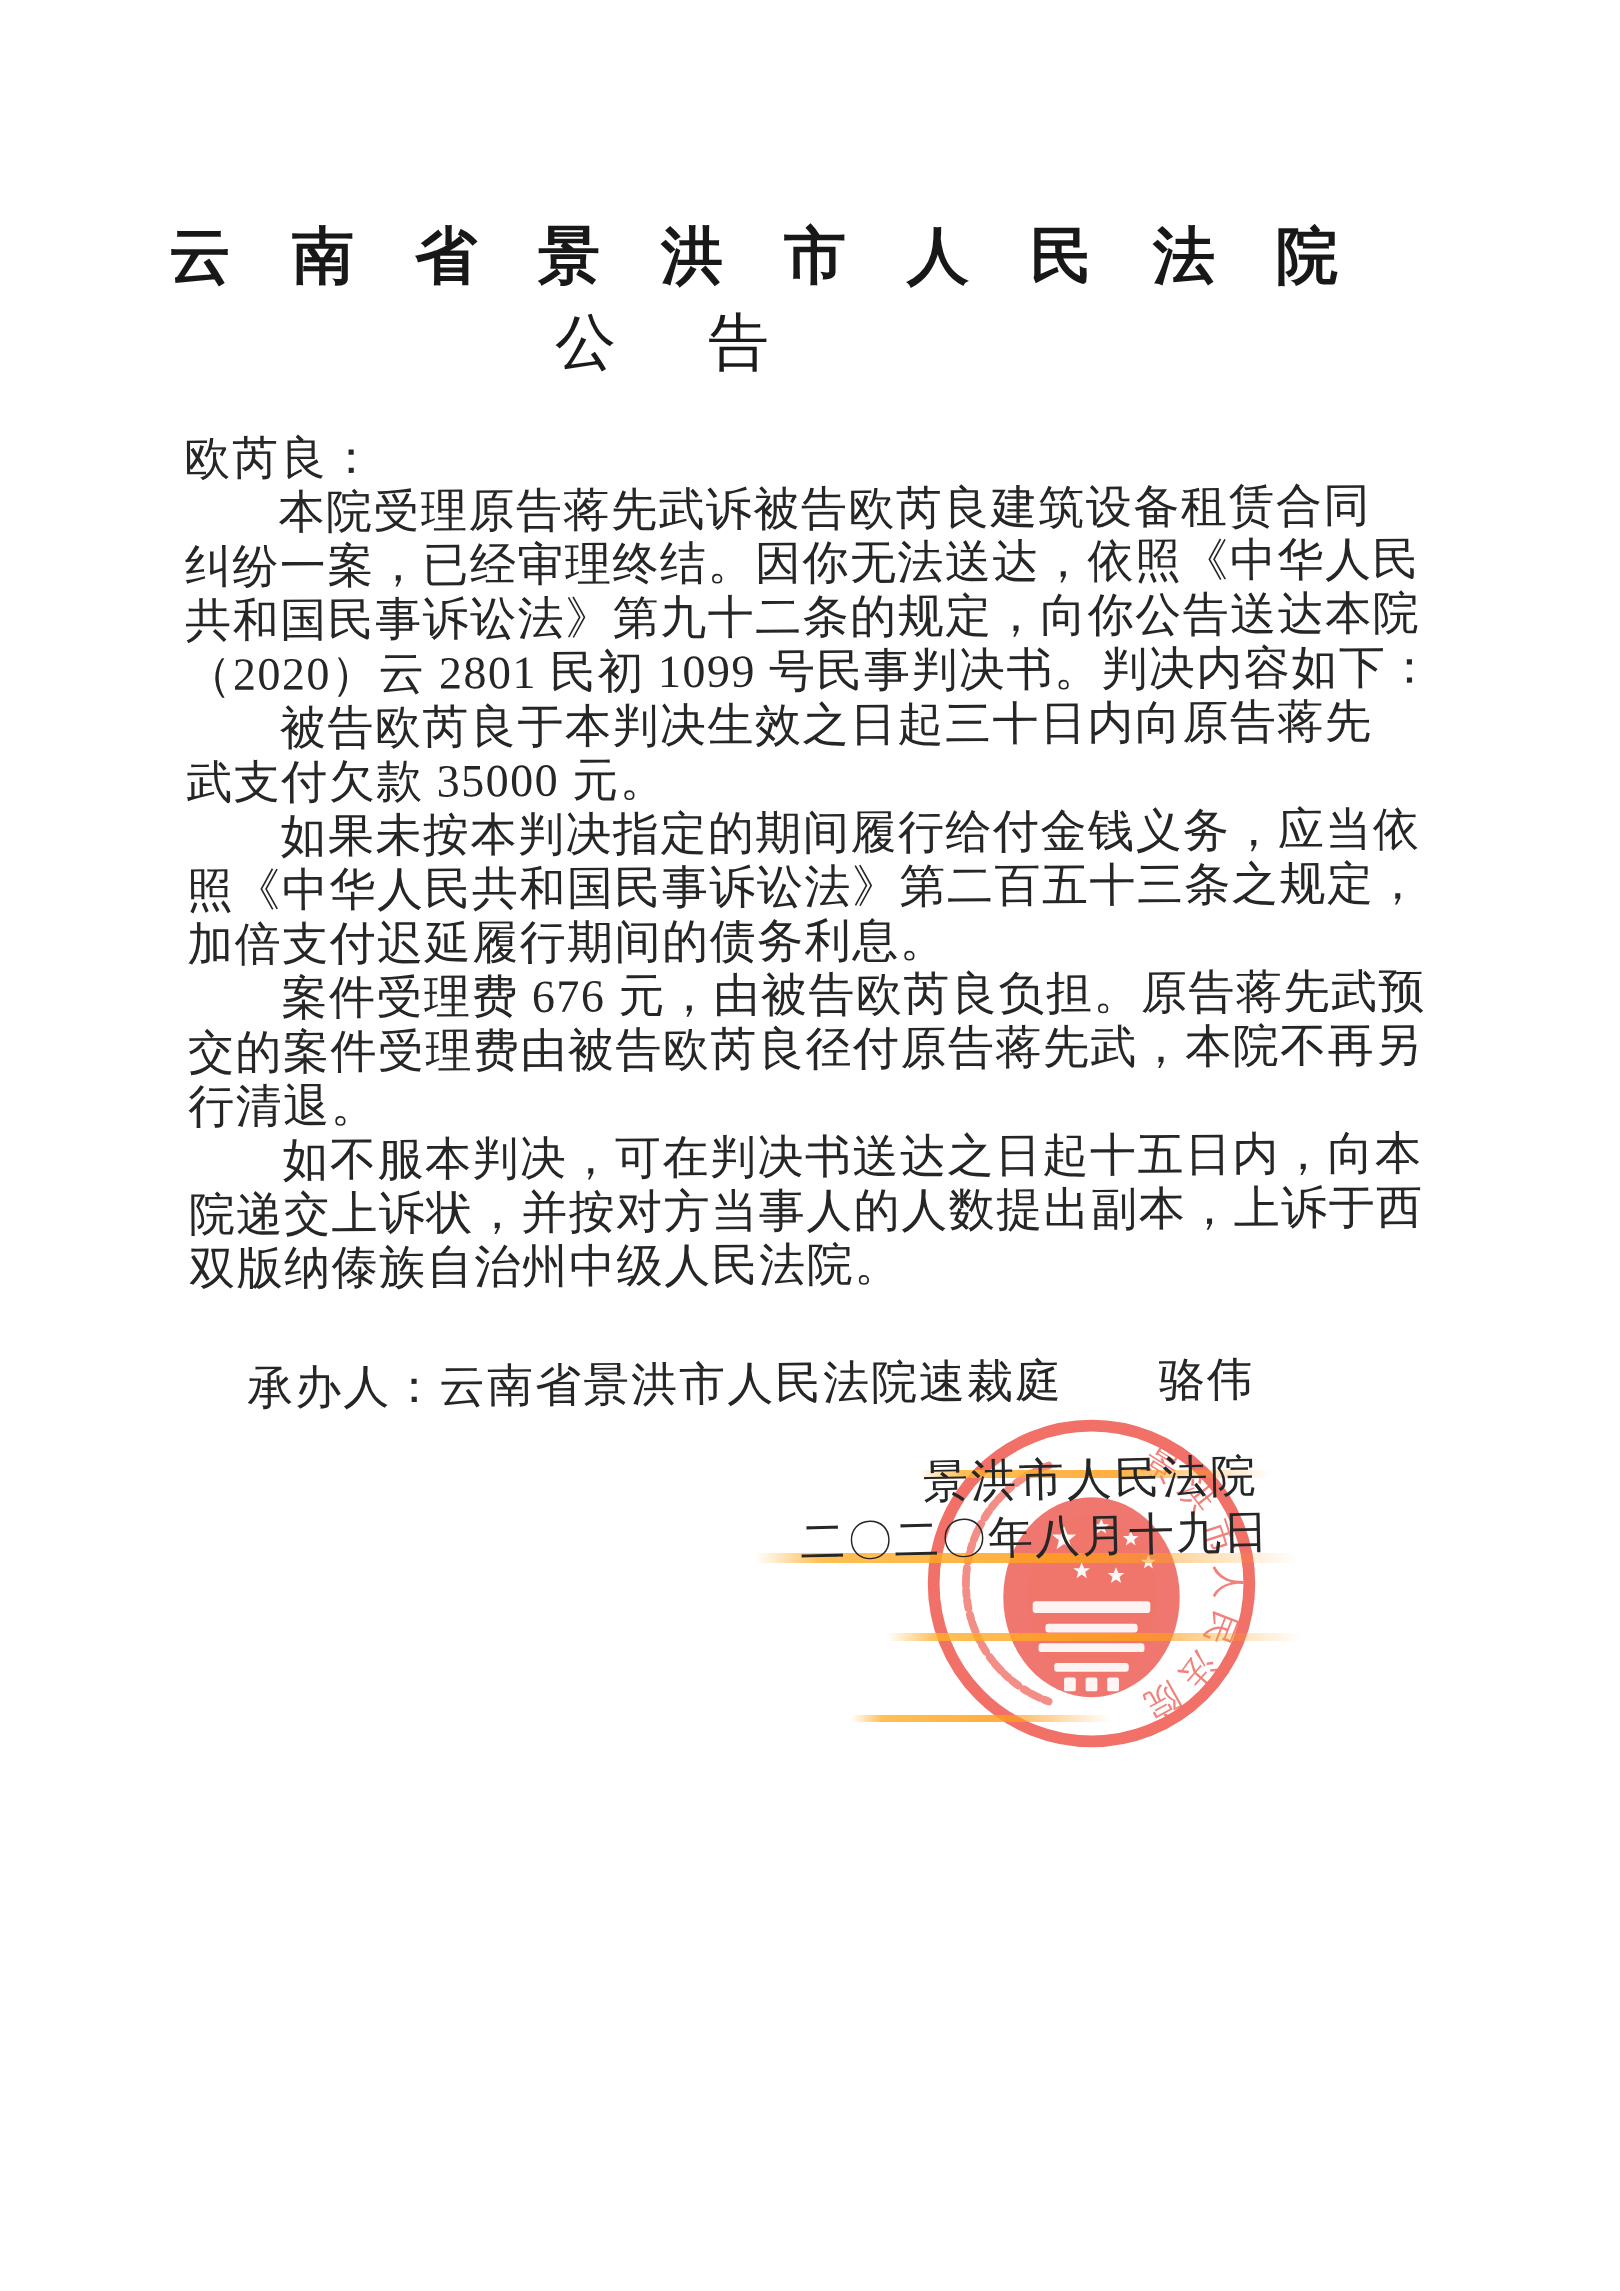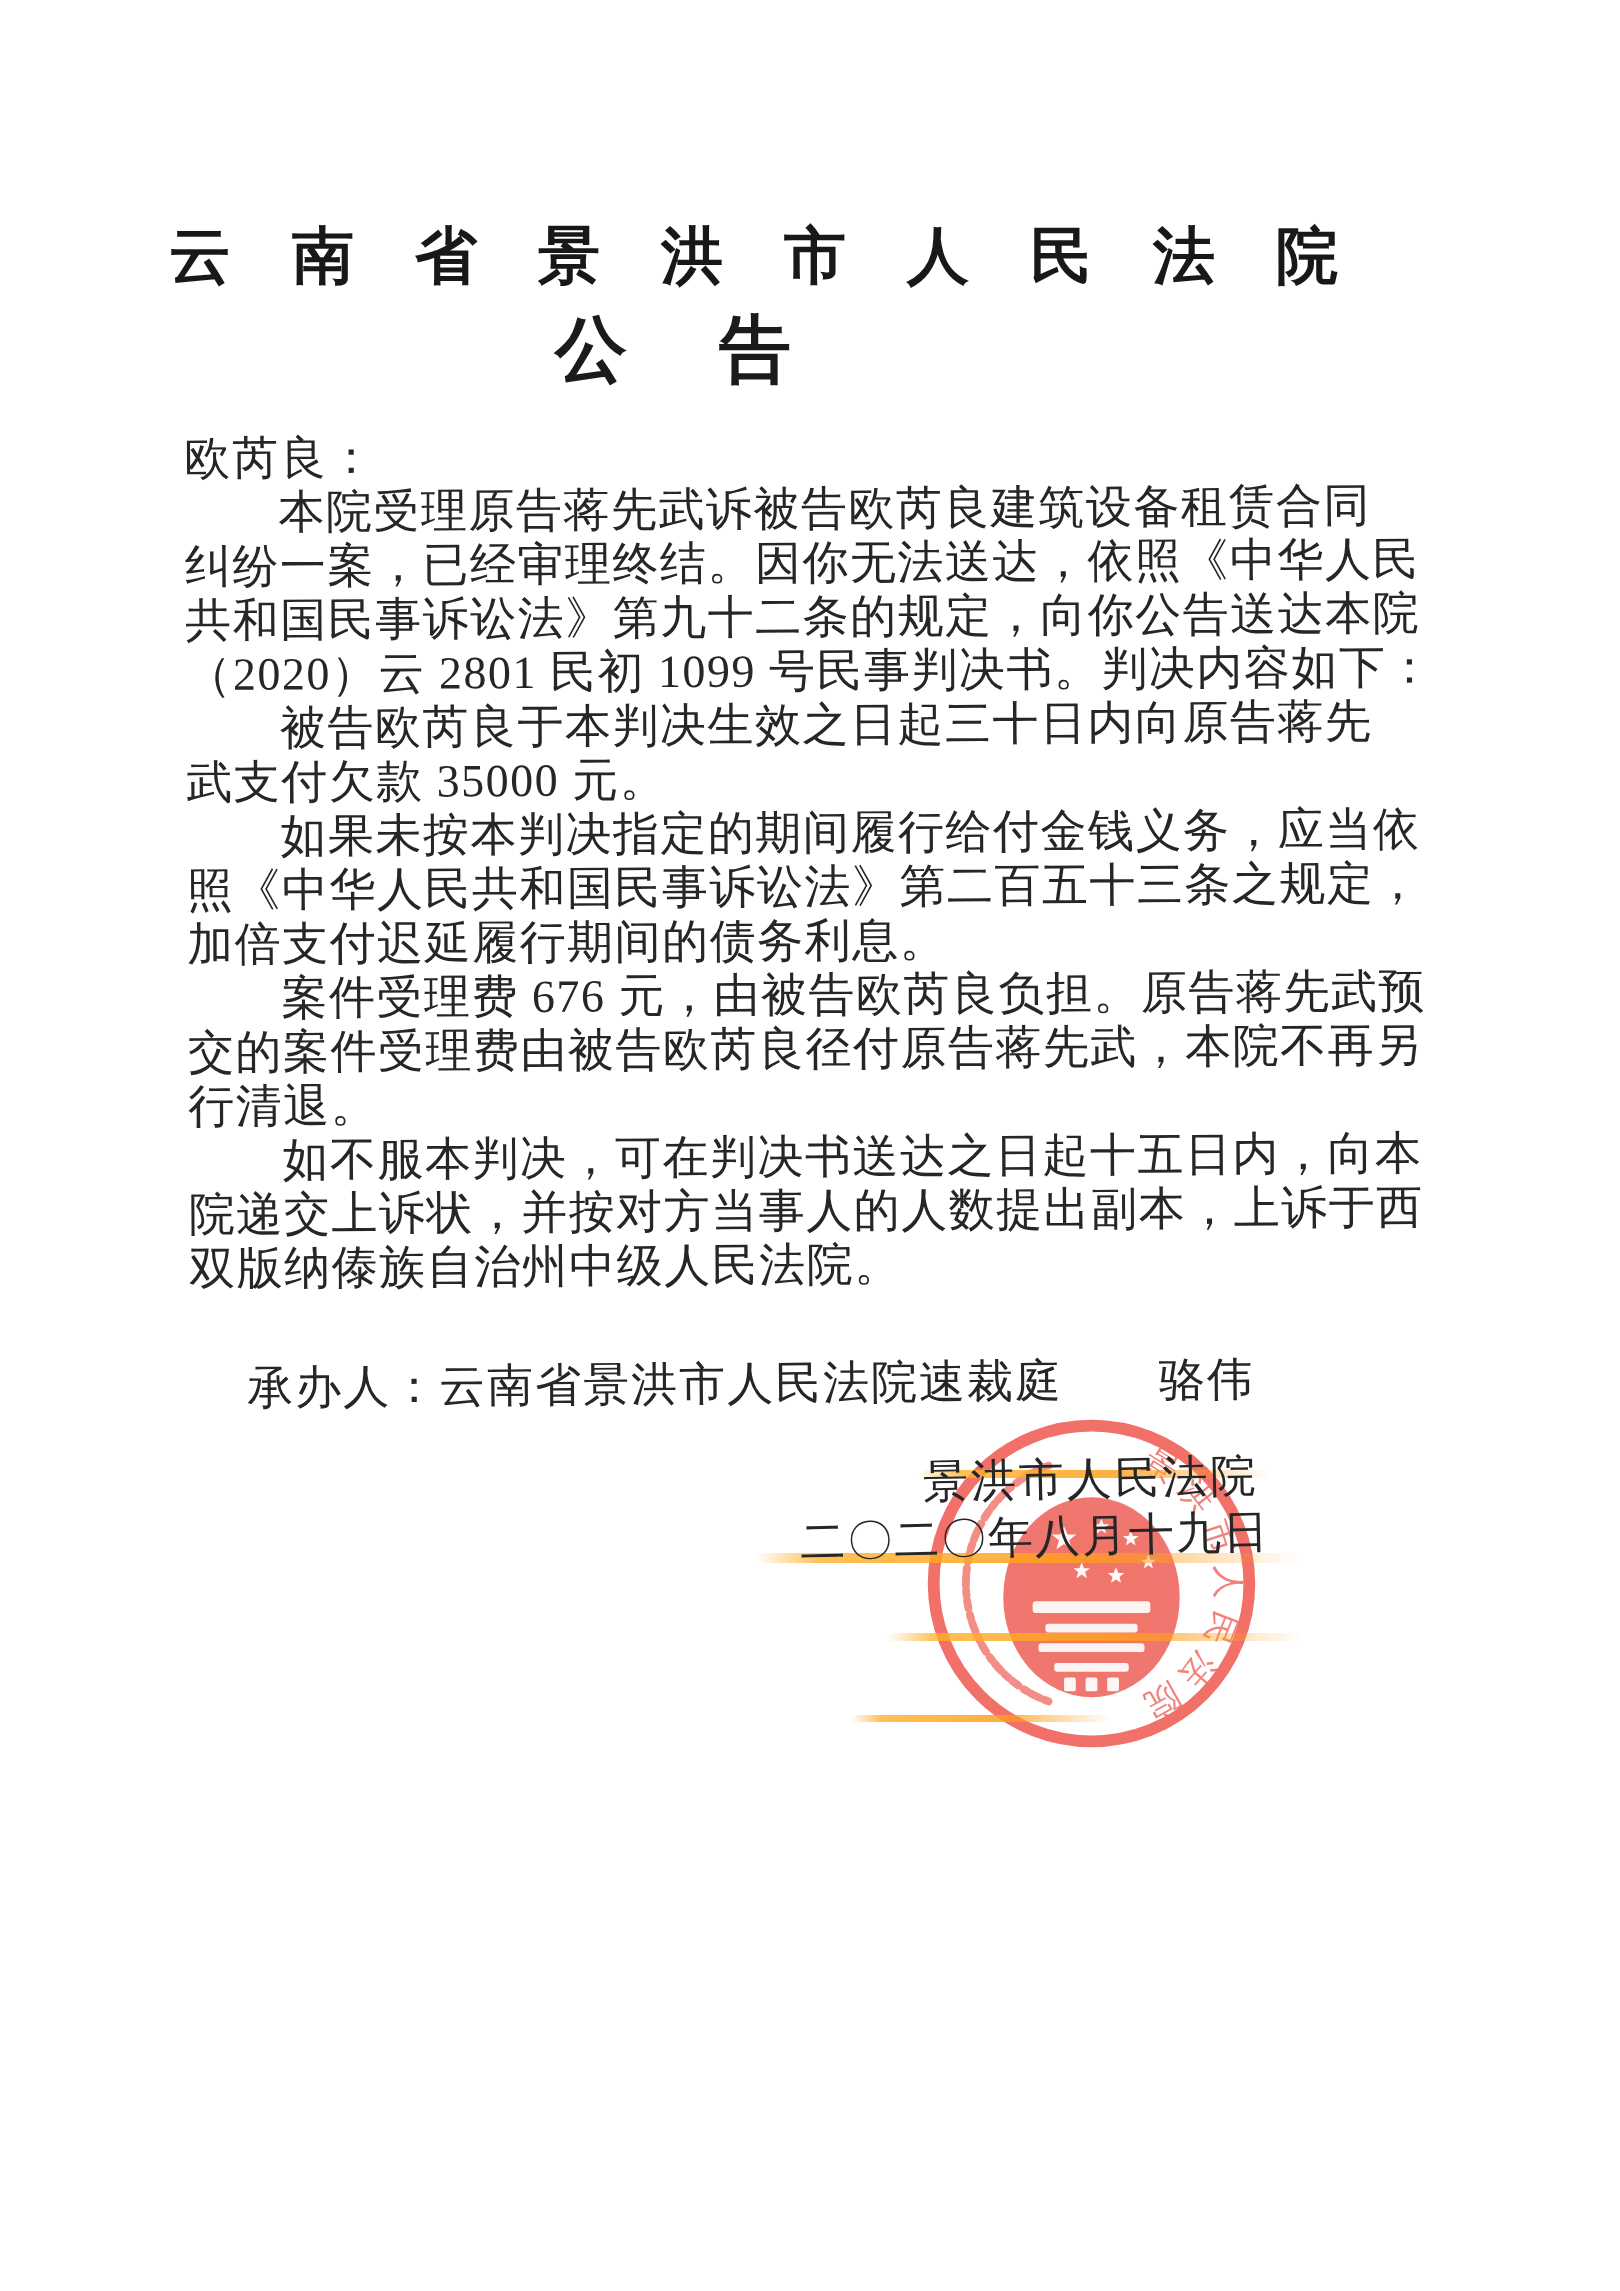--- a/index.html
+++ b/index.html
@@ -19,22 +19,22 @@
     font-weight:900;
     font-size:62px;
     letter-spacing:61px;
     color:#181818;
     white-space:nowrap;
     text-align:center;
   }
   .notice-title{
     position:absolute;left:555px;top:302px;
     font-family:"Liberation Sans","DejaVu Sans",sans-serif;
-    font-weight:700;
-    font-size:72px;
+    font-weight:400;
+    font-size:61px;
     letter-spacing:92px;
     color:#1b1b1b;
     white-space:nowrap;
   }
   
   .body-block{
     position:absolute;left:184px;top:431px;width:1201px;
     transform:rotate(-0.35deg);
     transform-origin:left top;
   }

